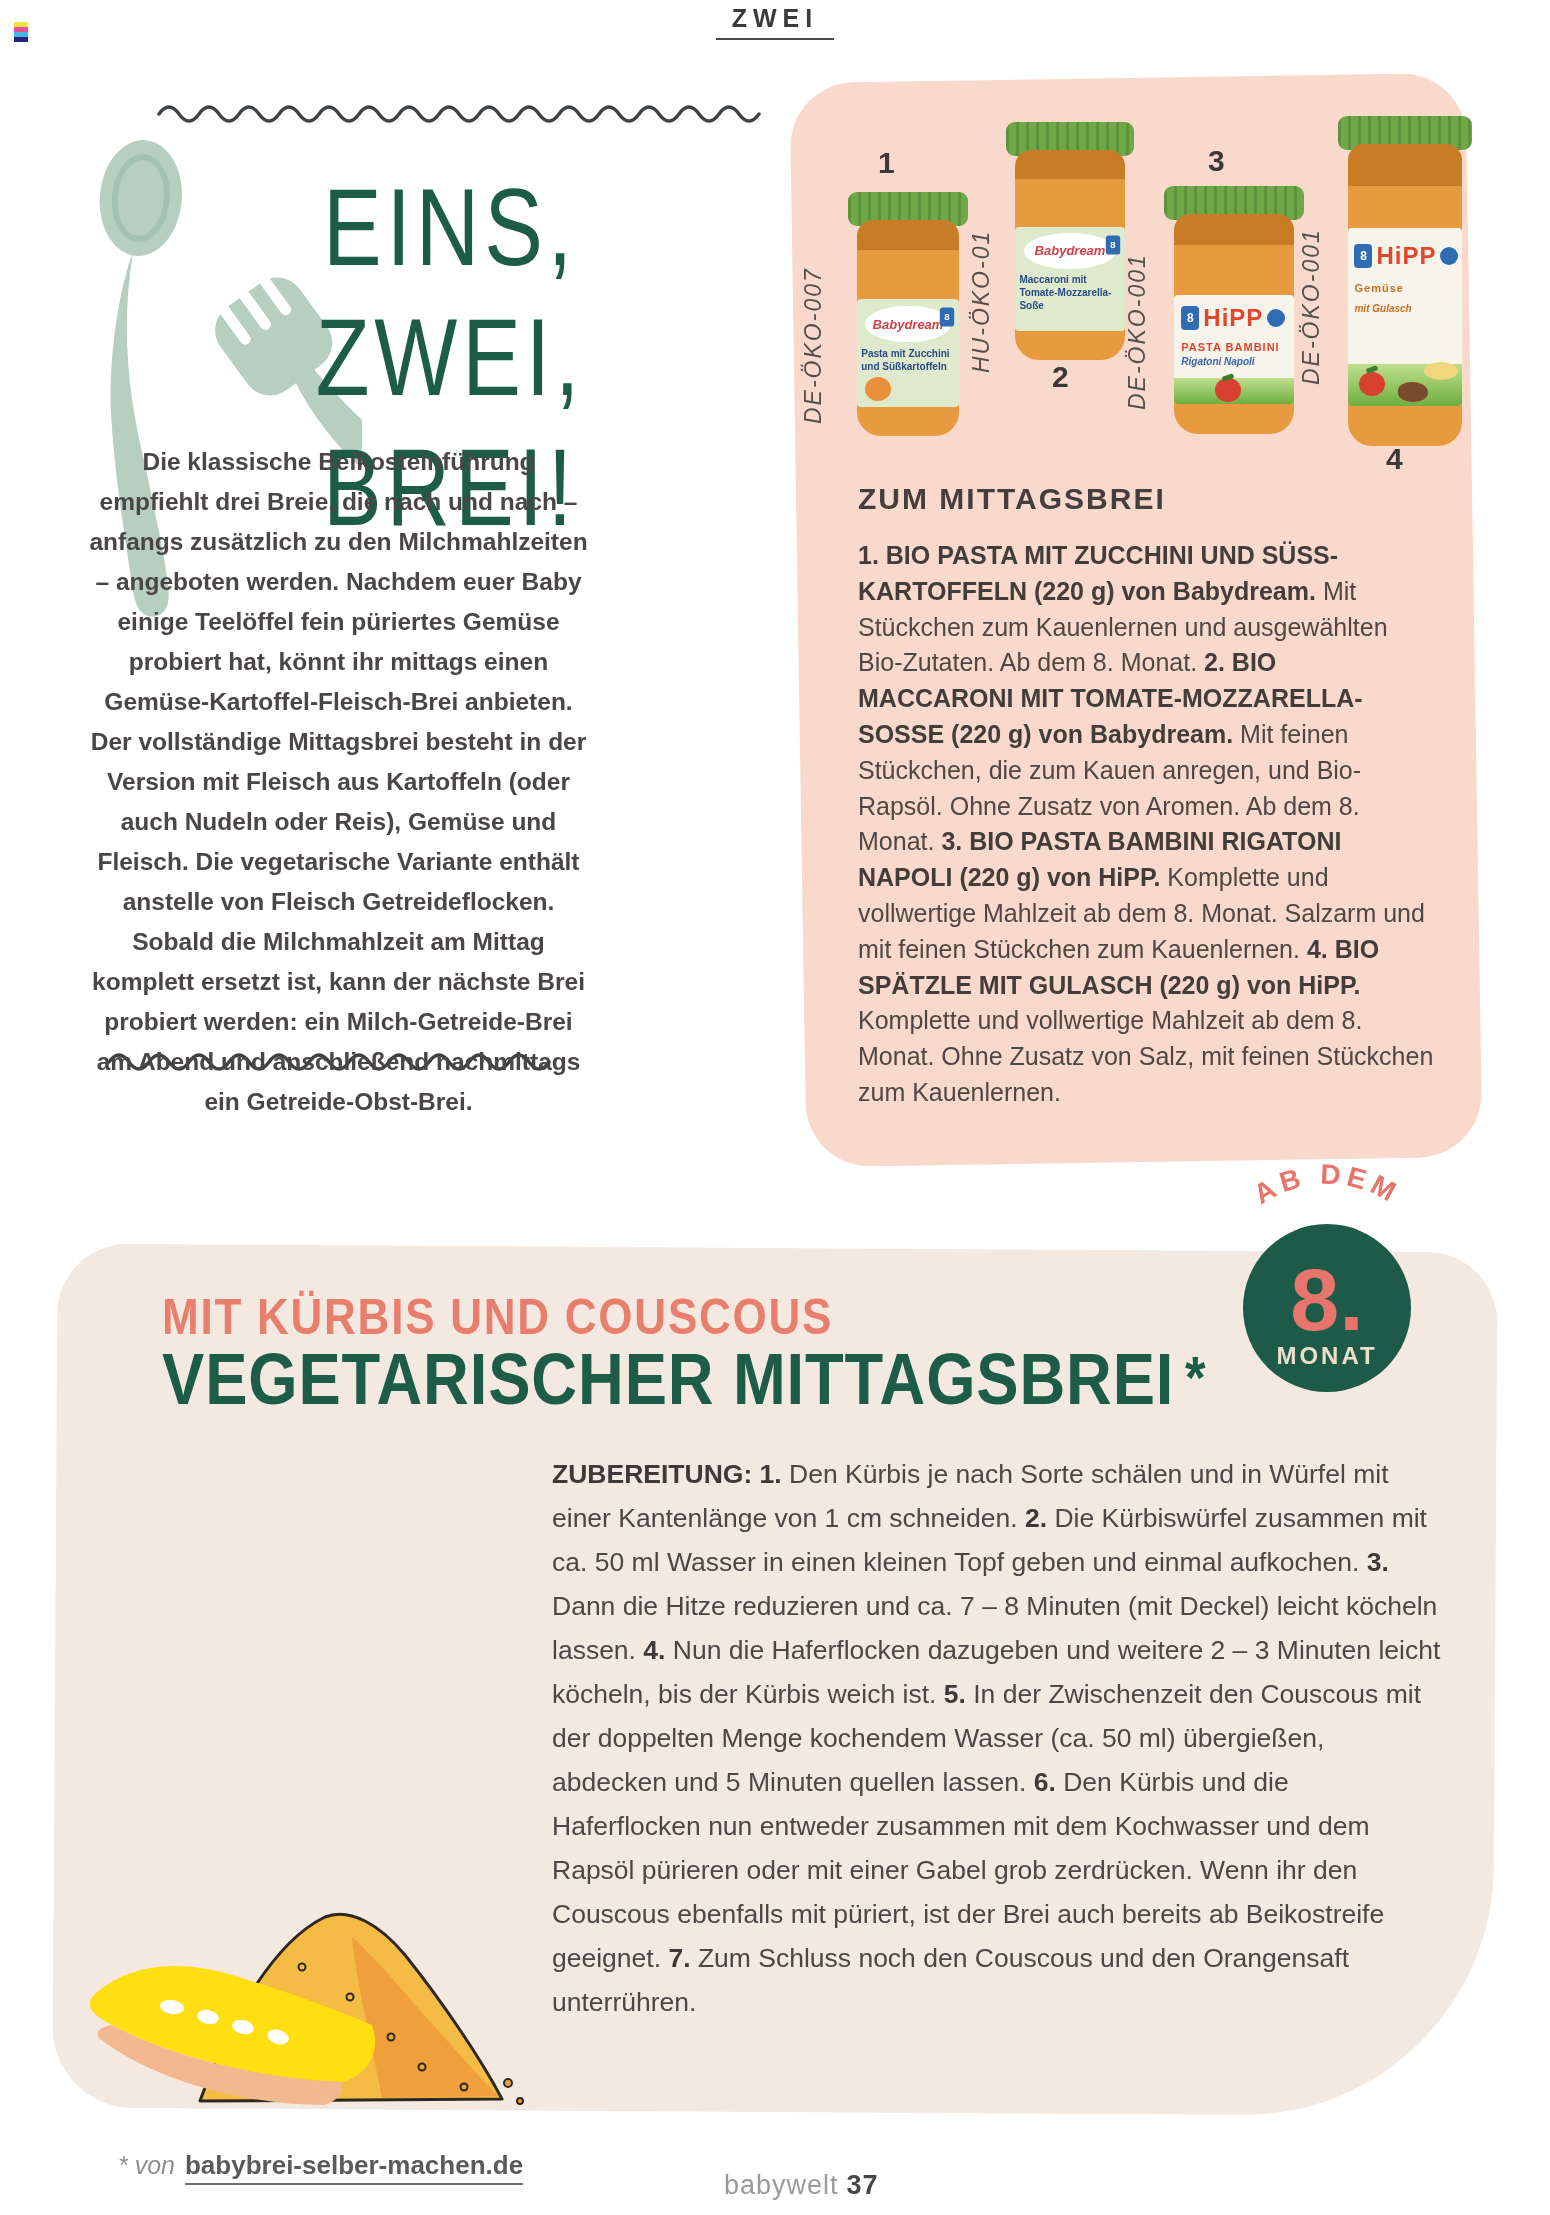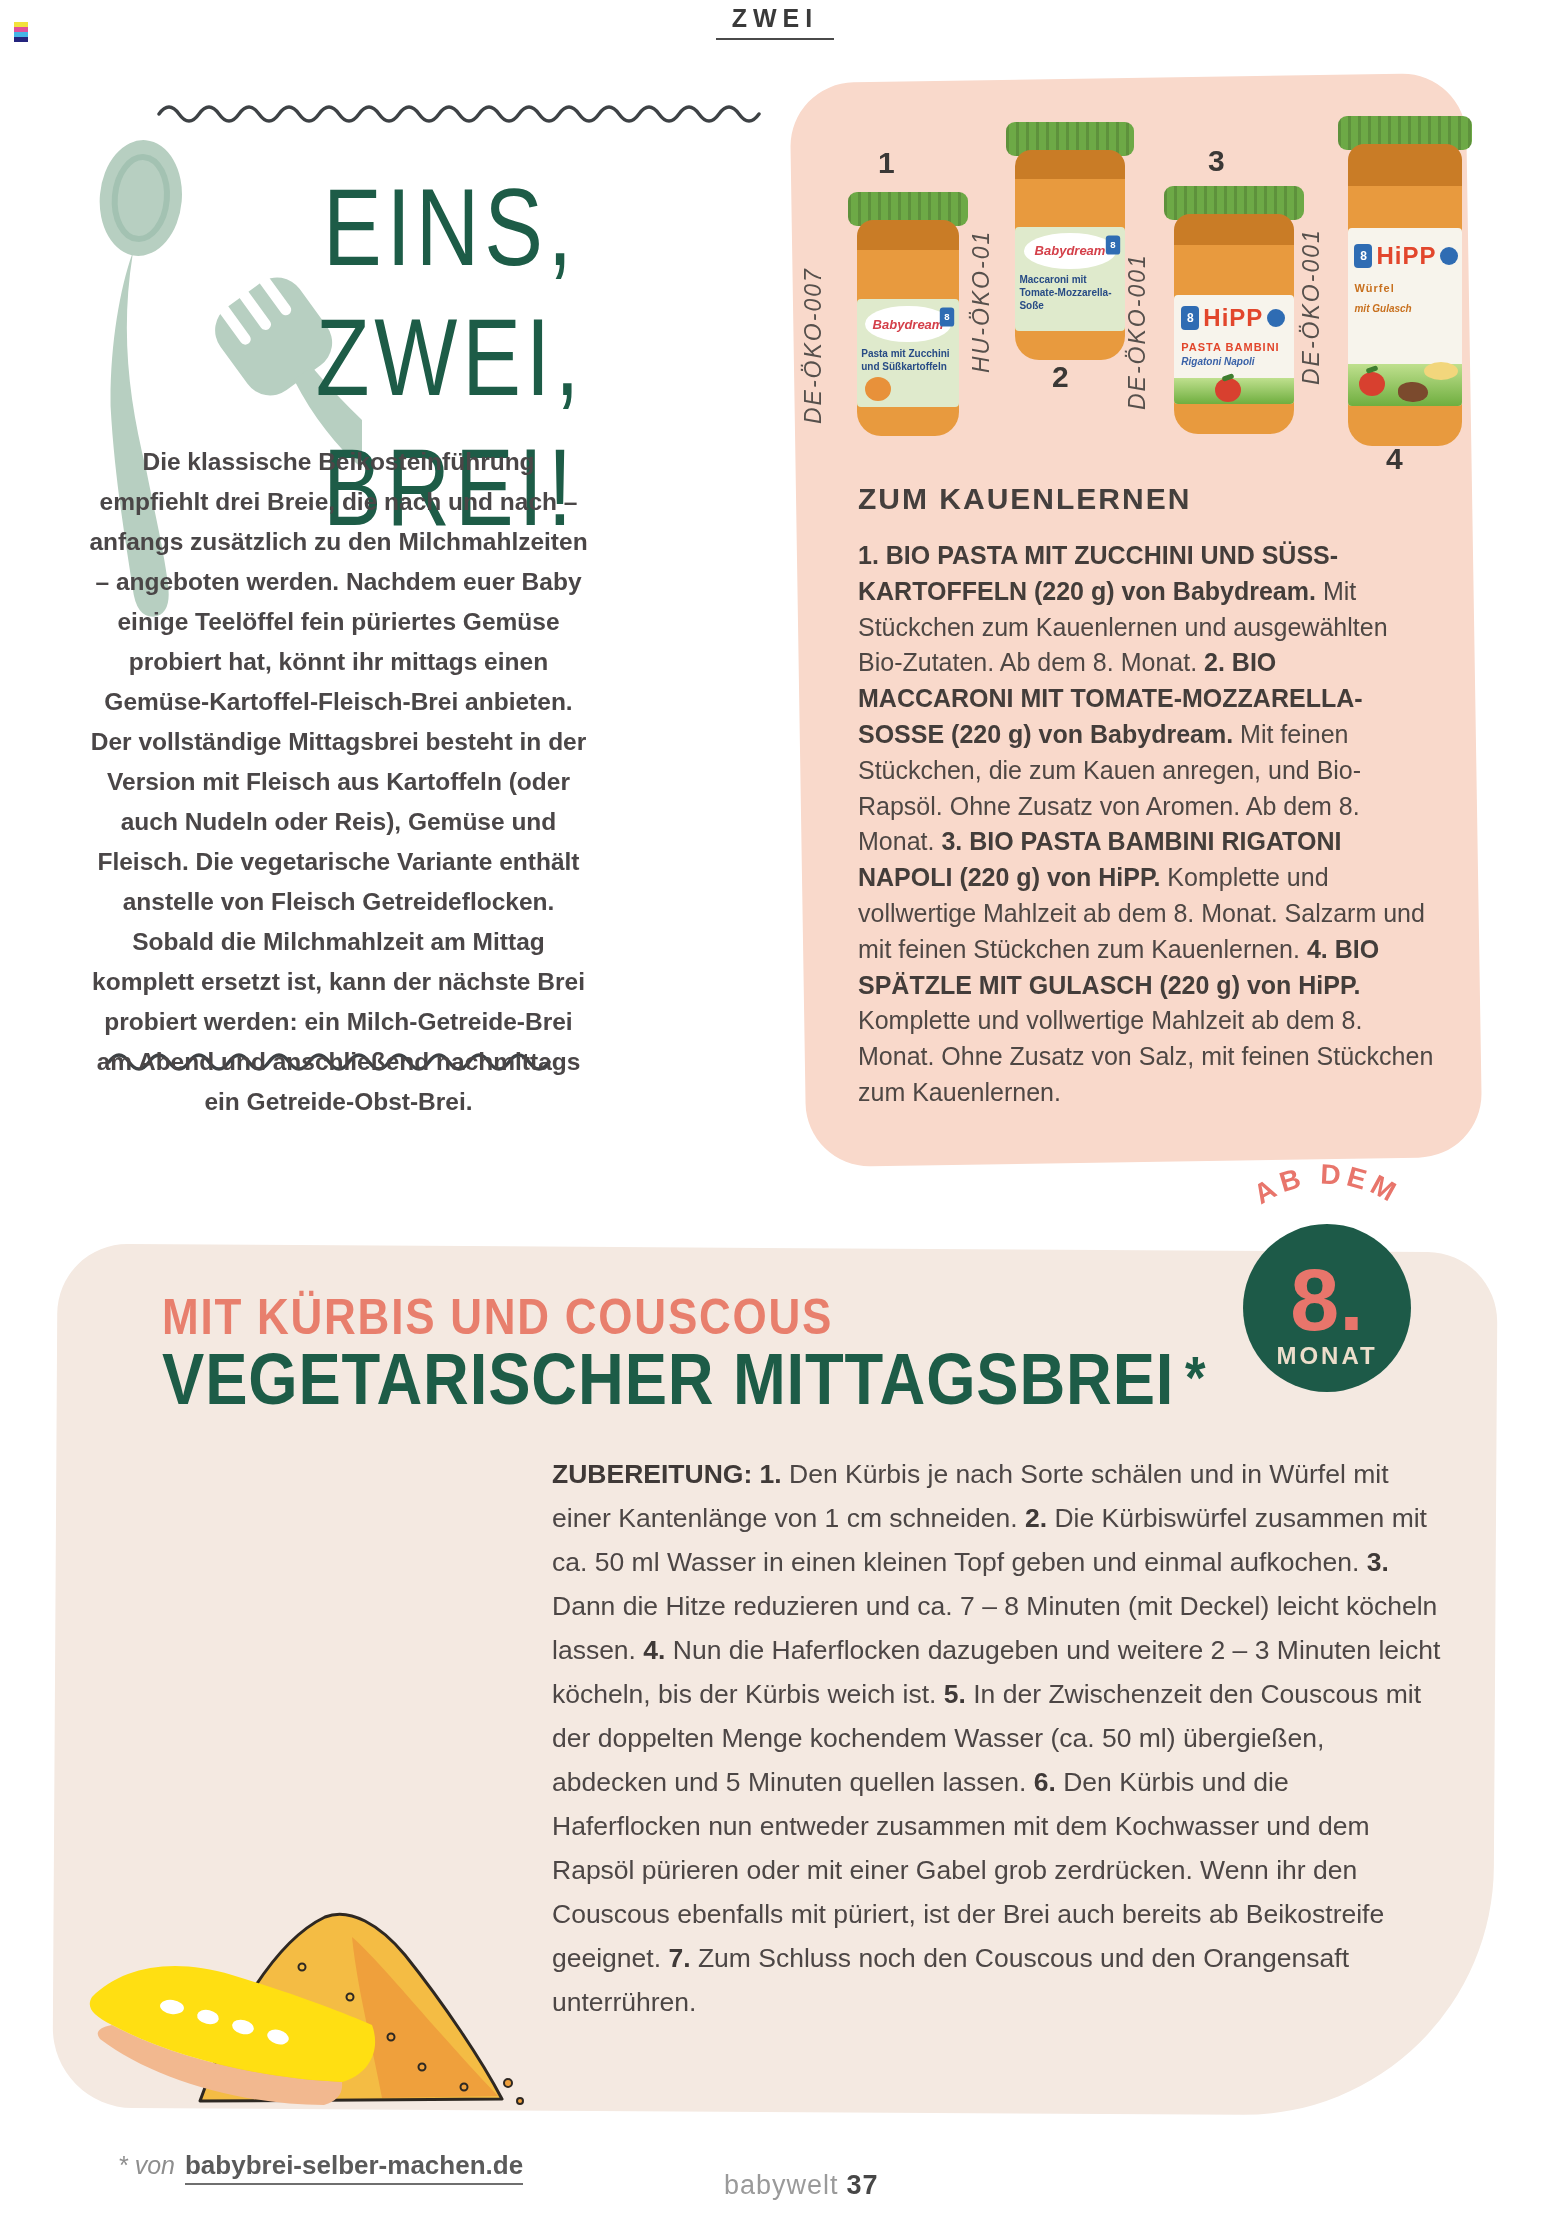--- a/index.html
+++ b/index.html
@@ -180,31 +180,31 @@
 
   <div class="abs jar hipp" style="left:1335px;top:116px;width:140px;height:330px;">
     <div class="lid"></div>
     <div class="glass"></div>
     <div class="label" style="top:34%;height:54%;">
       <div class="hipp-row">
         <div class="age8">8</div>
         <div class="hipp-logo">HiPP</div>
         <div class="eu-dot"></div>
       </div>
-      <div class="hipp-name" style="color:#c8701e;top:30%;">Würfel</div>
+      <div class="hipp-name" style="color:#c8701e;top:30%;">Gemüse</div>
       <div class="hipp-sub" style="color:#c8701e;top:42%;">mit Gulasch</div>
       <div class="grass"></div>
       <div class="tomato" style="left:10%;bottom:10px;"></div>
       <div class="leaf" style="left:16%;bottom:34px;"></div>
       <div class="meat" style="right:30%;bottom:4px;"></div>
       <div class="noodle" style="right:4%;bottom:26px;"></div>
     </div>
   </div>
 
-  <div class="abs kauen-h">ZUM KAUENLERNEN</div>
+  <div class="abs kauen-h">ZUM MITTAGSBREI</div>
   <div class="abs kauen-p"><b>1. BIO PASTA MIT ZUCCHINI UND SÜSS-KARTOFFELN (220 g) von Babydream. </b><span>Mit Stückchen zum Kauenlernen und ausgewählten Bio-Zutaten. Ab dem 8. Monat. </span><b>2. BIO MACCARONI MIT TOMATE-MOZZARELLA-SOSSE (220 g) von Babydream. </b><span>Mit feinen Stückchen, die zum Kauen anregen, und Bio-Rapsöl. Ohne Zusatz von Aromen. Ab dem 8. Monat. </span><b>3. BIO PASTA BAMBINI RIGATONI NAPOLI (220 g) von HiPP. </b><span>Komplette und vollwertige Mahlzeit ab dem 8. Monat. Salzarm und mit feinen Stückchen zum Kauenlernen. </span><b>4. BIO SPÄTZLE MIT GULASCH  (220 g) von HiPP. </b><span>Komplette und vollwertige Mahlzeit ab dem 8. Monat. Ohne Zusatz von Salz, mit feinen Stückchen zum Kauenlernen.</span></div>
 
   <svg class="abs badge-svg" width="292" height="300" viewBox="0 0 292 300">
     <defs>
         <path id="arcpath" d="M51 77 A112 112 0 0 1 239 77" fill="none"></path>
       </defs>
     <text font-size="28" font-weight="bold" fill="#e8756b" letter-spacing="5" font-family="Liberation Sans, sans-serif">
       <textPath href="#arcpath" startOffset="50%" text-anchor="middle">AB DEM</textPath>
     </text>
     <circle cx="145" cy="150" r="84" fill="#1d5a48"></circle>

